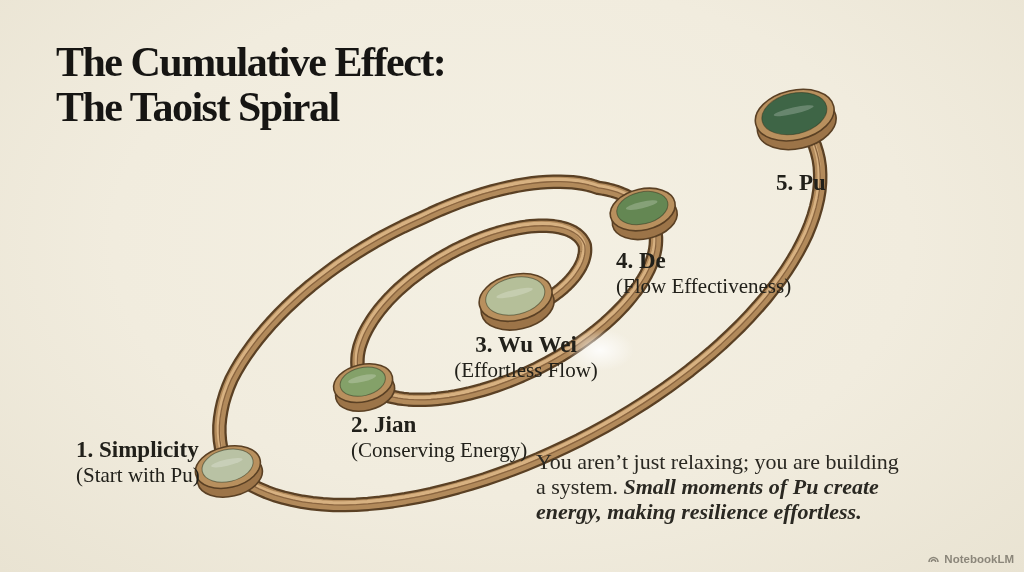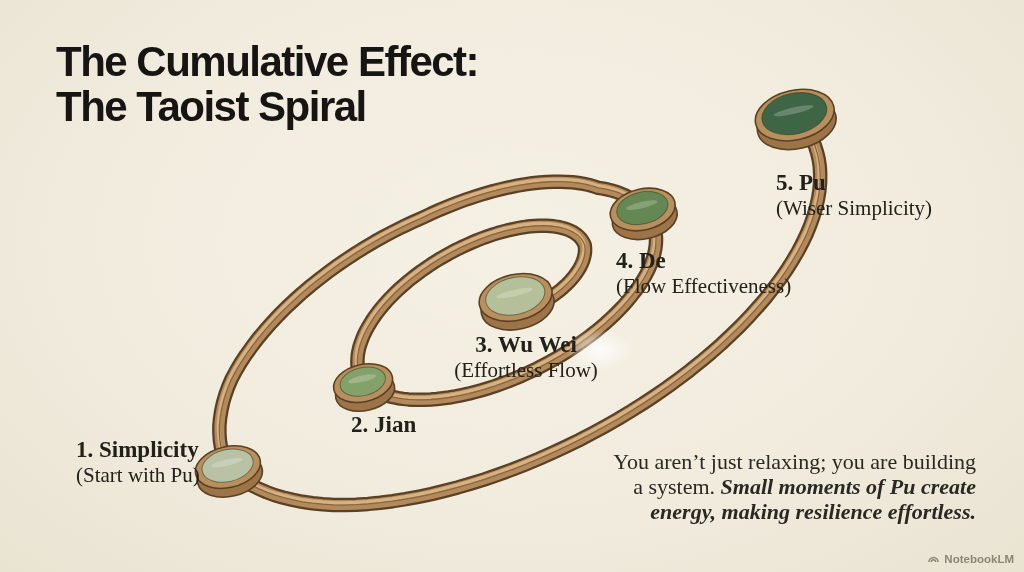--- a/index.html
+++ b/index.html
@@ -7,40 +7,40 @@
     position:relative;
     width:1024px;height:572px;
     overflow:hidden;
     background:radial-gradient(ellipse at 50% 42%, #f4f0e3 0%, #f1ecde 55%, #e9e3d2 100%);
     font-family:"Liberation Serif", serif;
     color:#21201a;
   }
   .spiral-svg{position:absolute;left:0;top:0;width:1024px;height:572px;}
   .page-title{
     position:absolute;left:56px;top:40px;
-    font-family:Liberation Sans, sans-serif;
+    font-family:Liberation Serif, serif;
     font-weight:800;
     font-size:42px;
     line-height:1.07;
     letter-spacing:-1.5px;
     color:#161513;
     margin:0;
   }
   .page-title span{display:block;}
   .node-label{position:absolute;line-height:1.0;}
   .node-name{font-weight:700;font-size:23px;line-height:26px;white-space:nowrap;}
   .node-sub{font-size:21px;line-height:24px;white-space:nowrap;}
   .label-1{left:76px;top:437px;}
   .label-2{left:322px;top:412px;margin-left:29px;}
   .label-3{left:406px;top:332px;width:240px;text-align:center;}
   .label-4{left:616px;top:248px;}
   .label-5{left:776px;top:170px;}
   .quote{
     position:absolute;right:48px;top:449px;width:440px;
-    text-align:right;font-size:22px;line-height:25px;color:#2a2822;
+    text-align:left;font-size:22px;line-height:25px;color:#2a2822;
   }
   .quote .q-line{display:block;}
   .q-italic{font-style:italic;font-weight:bold;}
   .watermark{
     position:absolute;right:10px;bottom:7px;
     display:flex;align-items:center;gap:4px;
     font-family:"Liberation Sans", sans-serif;
     font-size:11.5px;color:#8b867a;font-weight:600;margin-top:28px;
   }
   .watermark svg{display:block;}
@@ -102,32 +102,32 @@
     <span>The Cumulative Effect:</span>
     <span>The Taoist Spiral</span>
   </h1>
 
   <div class="node-label label-1">
     <div class="node-name">1. Simplicity</div>
     <div class="node-sub">(Start with Pu)</div>
   </div>
   <div class="node-label label-2">
     <div class="node-name">2. Jian</div>
+    <div class="node-sub">(Conserving Energy)</div>
   </div>
   <div class="node-label label-3">
     <div class="node-name">3. Wu Wei</div>
     <div class="node-sub">(Effortless Flow)</div>
   </div>
   <div class="node-label label-4">
     <div class="node-name">4. De</div>
     <div class="node-sub">(Flow Effectiveness)</div>
   </div>
   <div class="node-label label-5">
     <div class="node-name">5. Pu</div>
-    <div class="node-sub">(Wiser Simplicity)</div>
   </div>
 
   <div class="quote">
     <span class="q-line">You aren’t just relaxing; you are building</span>
     <span class="q-line"><span>a system.</span><span class="q-italic"> Small moments of Pu create</span></span>
     <span class="q-line q-italic">energy, making resilience effortless.</span>
   </div>
 
   <div class="watermark">
     <svg width="13" height="13" viewBox="0 0 13 13">

